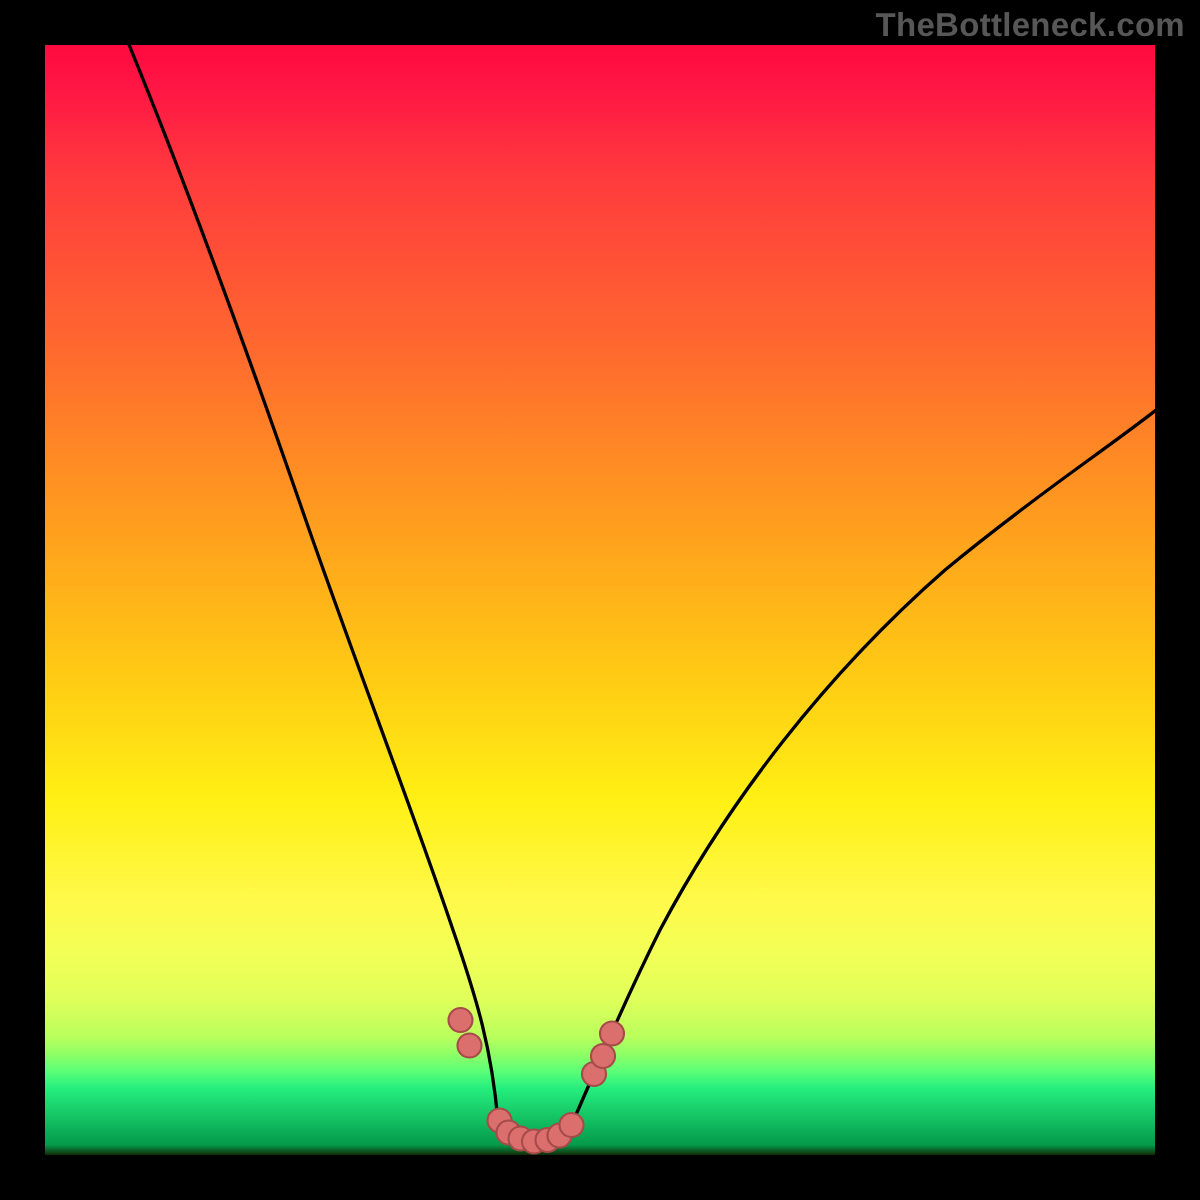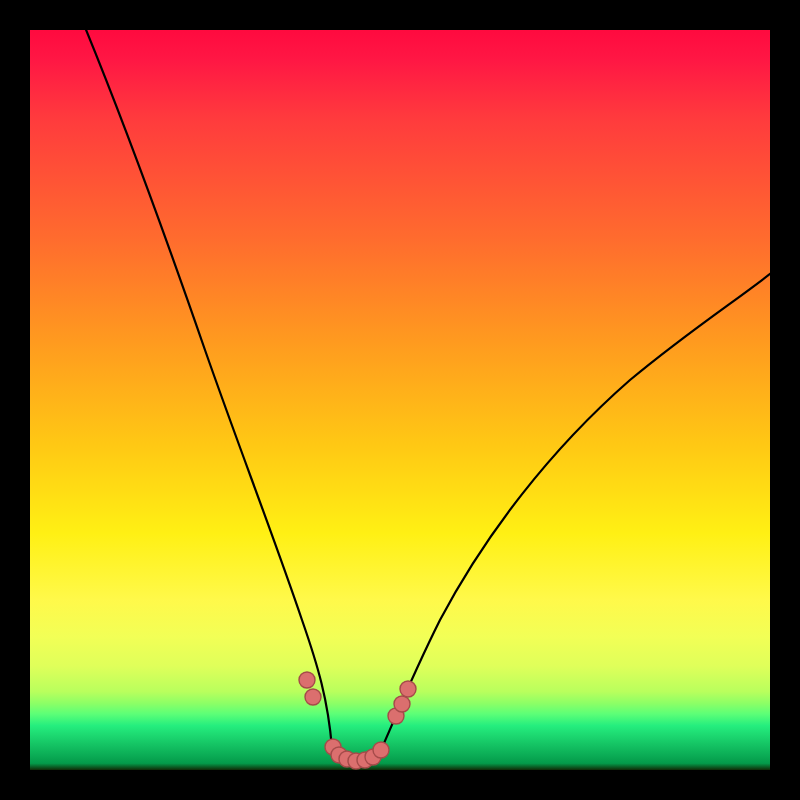--- a/index.html
+++ b/index.html
@@ -60,20 +60,21 @@
   }
   svg.curves {
     position: absolute;
     inset: 0;
   }
 </style>
 </head>
 <body>
 
 <div class="outer">
+  <div class="watermark">TheBottleneck.com</div>
 
   <div class="plot-frame">
     <div class="gradient-bg"></div>
 
     <svg class="curves" viewBox="0 0 740 740" preserveAspectRatio="none">
 
       <path d="M 52 -10
                C 85 70, 130 190, 175 320
                C 210 420, 245 510, 272 590
                C 288 636, 298 670, 302 718" fill="none" stroke="#000" stroke-width="2.2" stroke-linecap="round"></path>

